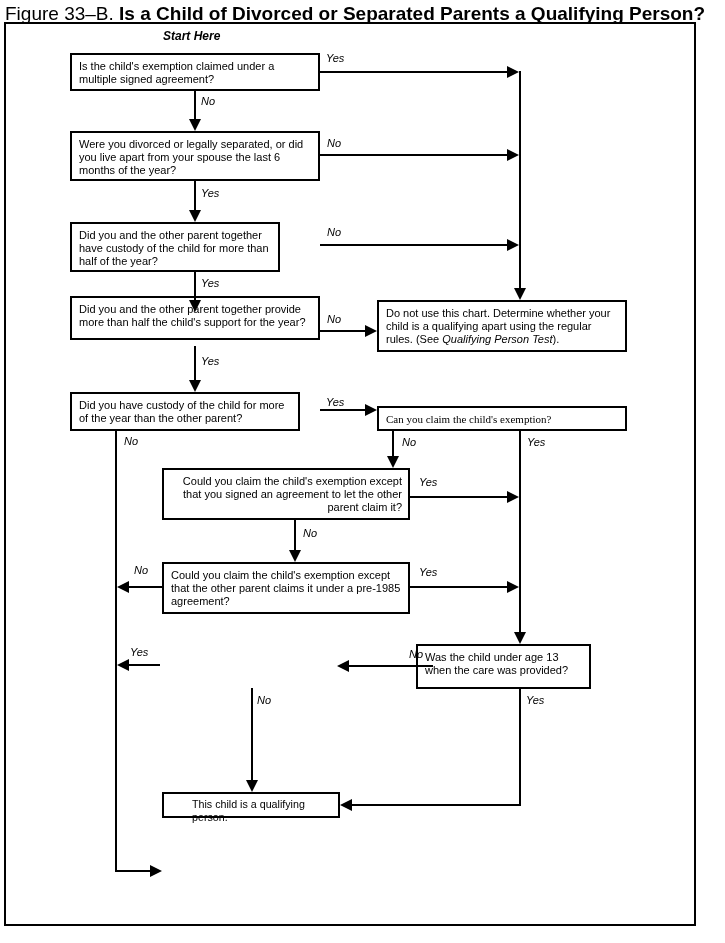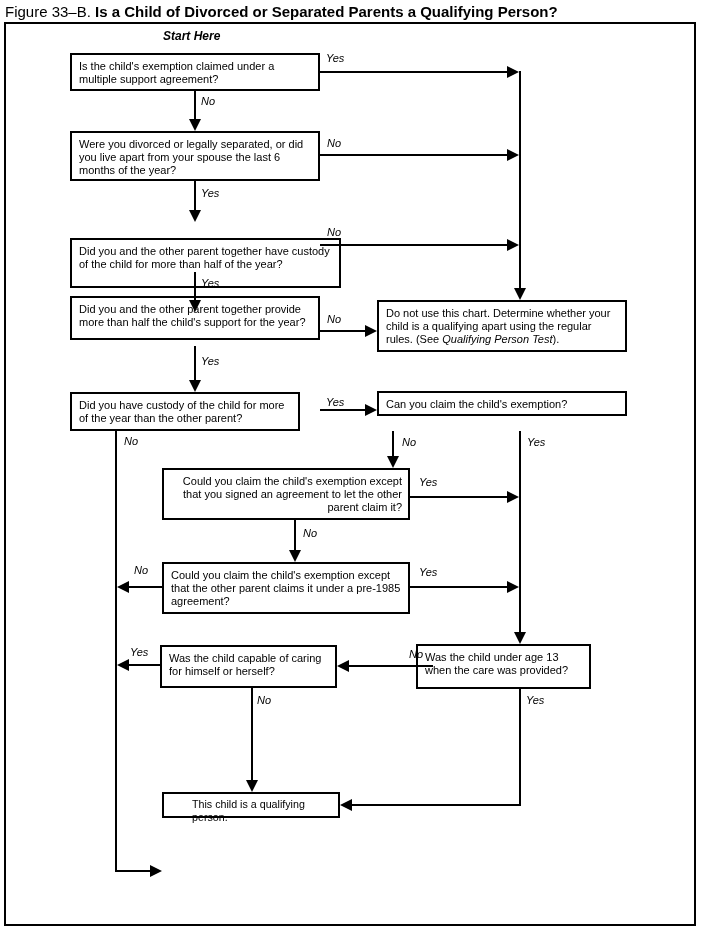--- a/index.html
+++ b/index.html
@@ -6,21 +6,21 @@
   #canvas{
     position:relative;
     width:725px;height:943px;
     background:var(--bg-color,#fff);
     font-family:"Liberation Sans","DejaVu Sans",sans-serif;
     color:#000;
     overflow:hidden;
   }
   .fig-title{
     position:absolute;left:5px;top:3px;
-    font-size:15px;white-space:nowrap;
+    font-size:19px;white-space:nowrap;
   }
   .fig-title .bold{font-weight:bold;}
   .border-frame{
     position:absolute;left:4px;top:22px;width:692px;height:904px;
     border:2px solid var(--line-color,#000);
     box-sizing:border-box;background:transparent;
   }
   .start-label{
     position:absolute;font-size:12px;font-weight:bold;font-style:italic;
     white-space:nowrap;
@@ -52,58 +52,55 @@
   <div class="fig-title">
     <span>Figure 33–B.</span>
     <span class="bold">Is a Child of Divorced or Separated Parents a Qualifying Person?</span>
   </div>
 
   <div class="border-frame"></div>
 
   <span class="start-label" style="left:163px;top:29px;">Start Here</span>
 
   <div class="node" style="left:70px;top:53px;width:250px;height:38px;">
-    <span>Is the child's exemption claimed under a multiple support agreement?</span>
+    <span>Is the child's exemption claimed under a multiple signed agreement?</span>
   </div>
 
   <div class="node" style="left:70px;top:131px;width:250px;height:50px;">
     <span>Were you divorced or legally separated, or did you live apart from your spouse the last 6 months of the year?</span>
   </div>
 
-  <div class="node" style="left:70px;top:238px;width:271px;height:50px;">
+  <div class="node" style="left:70px;top:222px;width:210px;height:50px;">
     <span>Did you and the other parent together have custody of the child for more than half of the year?</span>
   </div>
 
   <div class="node" style="left:70px;top:296px;width:250px;height:44px;">
     <span>Did you and the other parent together provide more than half the child's support for the year?</span>
   </div>
 
   <div class="node" style="left:70px;top:392px;width:230px;height:39px;">
     <span>Did you have custody of the child for more of the year than the other parent?</span>
   </div>
 
   <div class="node" style="left:377px;top:300px;width:250px;height:52px;">
     <span>Do not use this chart. Determine whether your child is a qualifying apart using the regular rules. (See </span><span style="font-style:italic;">Qualifying Person Test</span><span>).</span>
   </div>
 
-  <div class="node" style="left:377px;top:391px;width:250px;height:25px;">
+  <div class="node" style="left:377px;top:406px;width:250px;height:25px;font-family:Liberation Serif, serif;">
     <span>Can you claim the child's exemption?</span>
   </div>
 
   <div class="node" style="left:162px;top:468px;width:248px;height:52px;text-align:right;">
     <span>Could you claim the child's exemption except that you signed an agreement to let the other parent claim it?</span>
   </div>
 
   <div class="node" style="left:162px;top:562px;width:248px;height:52px;">
     <span>Could you claim the child's exemption except that the other parent claims it under a pre-1985 agreement?</span>
   </div>
 
-  <div class="node" style="left:160px;top:645px;width:177px;height:43px;">
-    <span>Was the child capable of caring for himself or herself?</span>
-  </div>
 
   <div class="node" style="left:416px;top:644px;width:175px;height:45px;">
     <span>Was the child under age 13 when the care was provided?</span>
   </div>
 
   <div class="node tight" style="left:162px;top:792px;width:178px;height:26px;padding-left:28px;">
     <span>This child is a qualifying person.</span>
   </div>
 
 

